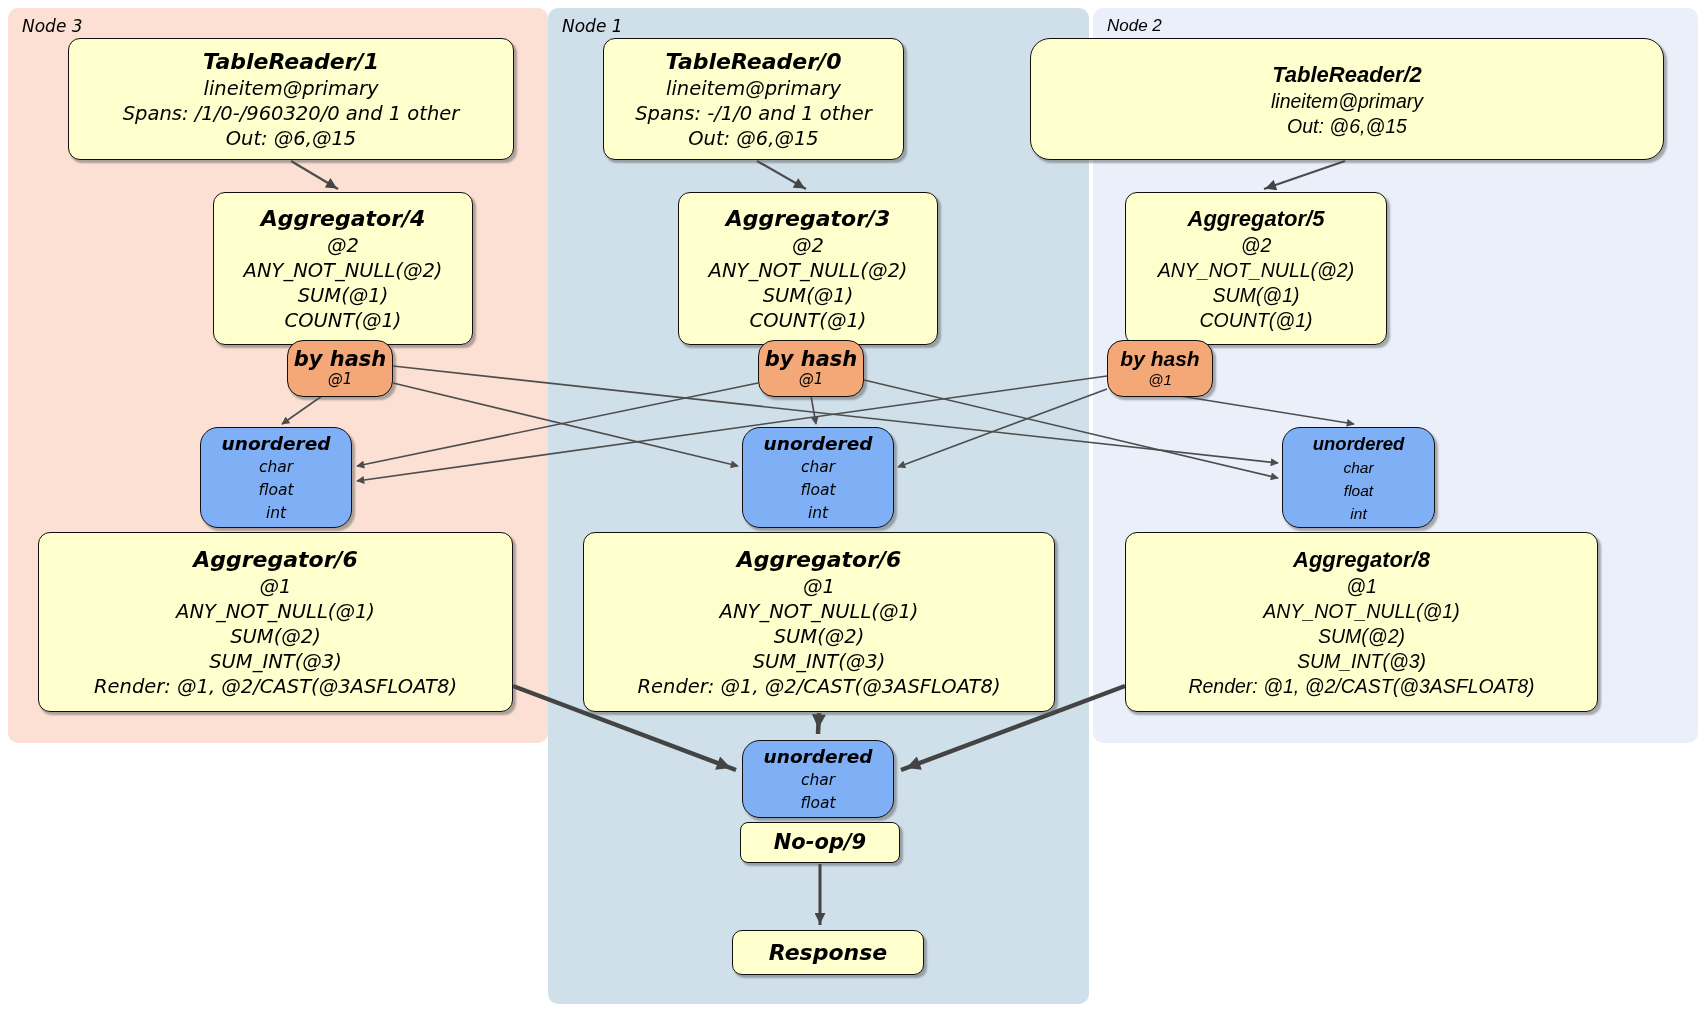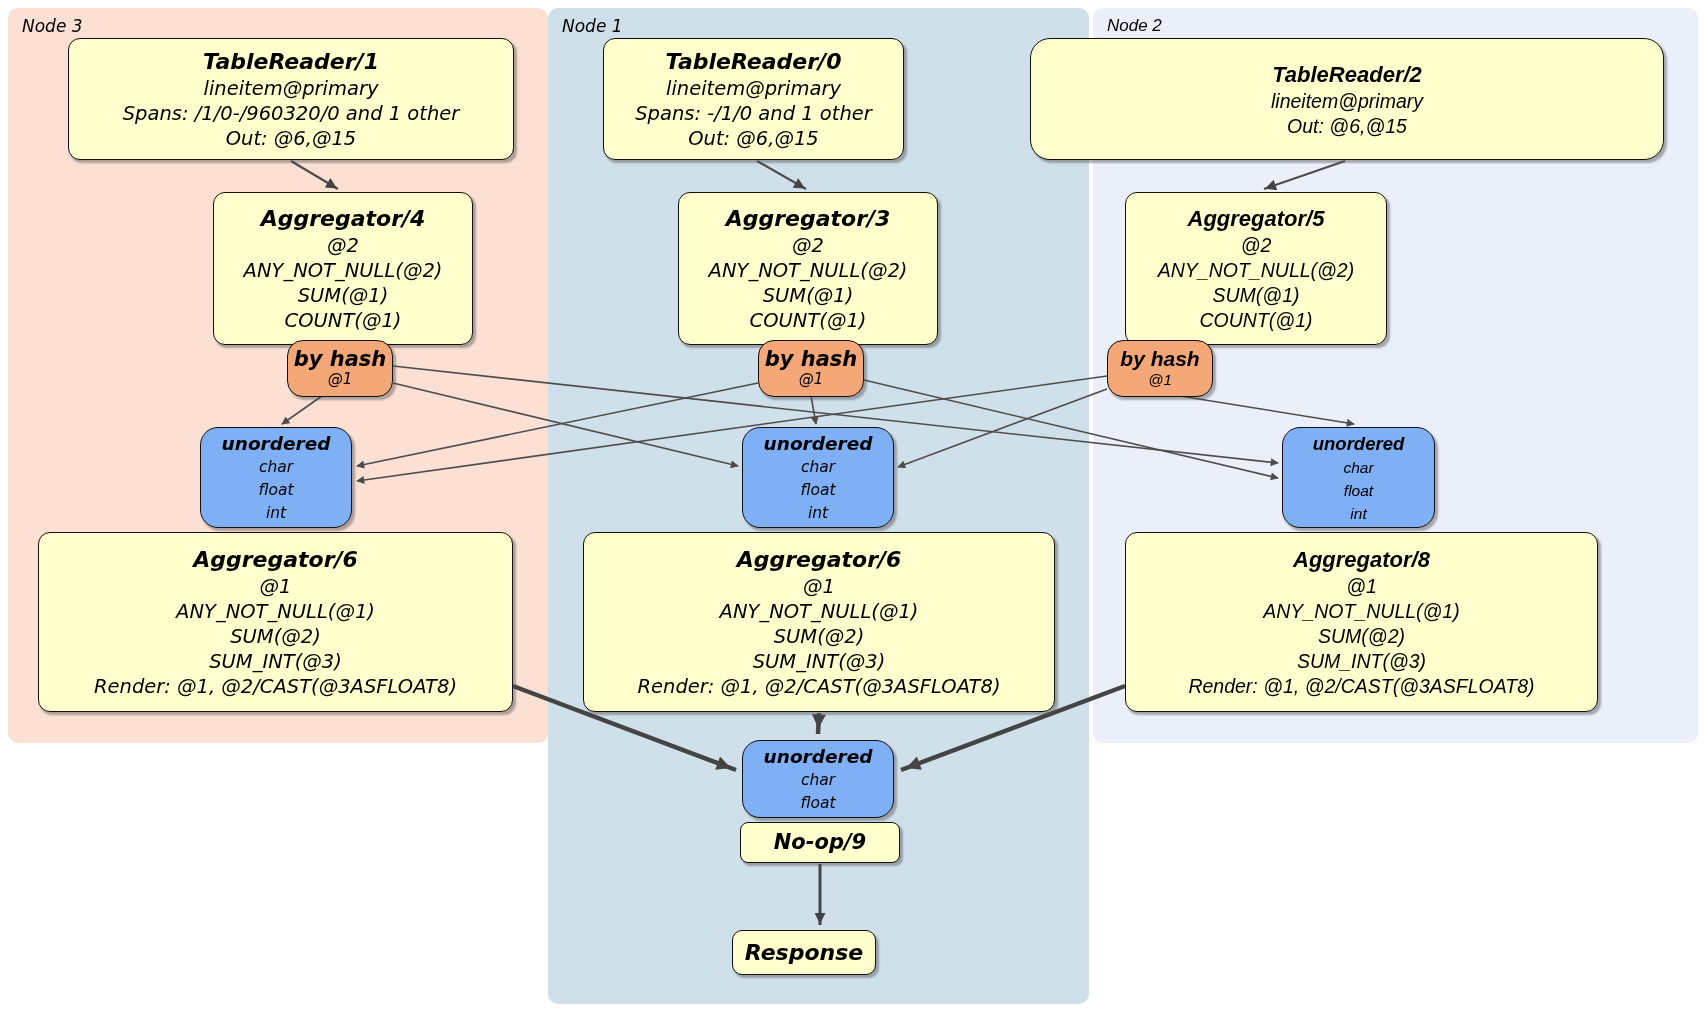--- a/index.html
+++ b/index.html
@@ -169,17 +169,17 @@
   </div>
 
   <div class="box sync" style="left:742px;top:740px;width:152px;height:78px;">
     <div class="title">unordered</div>
     <div class="line">char</div>
     <div class="line">float</div>
   </div>
   <div class="box proc" style="left:740px;top:822px;width:160px;height:41px;border-radius:8px;">
     <div class="title" style="font-size:21px;">No-op/9</div>
   </div>
-  <div class="box proc" style="left:732px;top:930px;width:144px;height:45px;border-radius:10px;">
+  <div class="box proc" style="left:732px;top:930px;width:192px;height:45px;border-radius:10px;">
     <div class="title" style="font-size:22px;">Response</div>
   </div>
 
 </div>
 
 </body></html>

